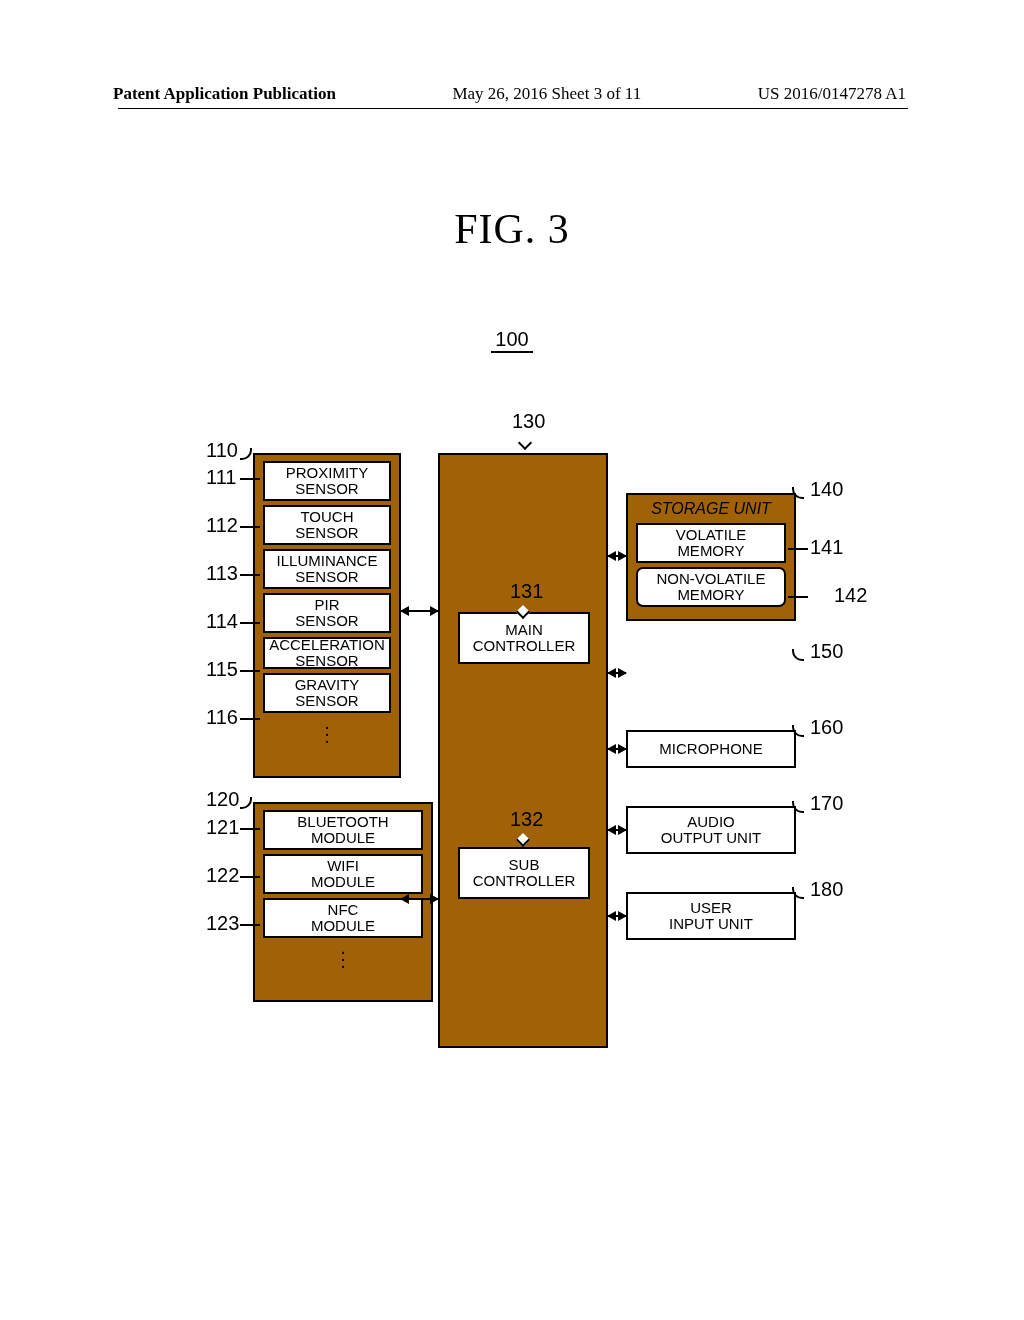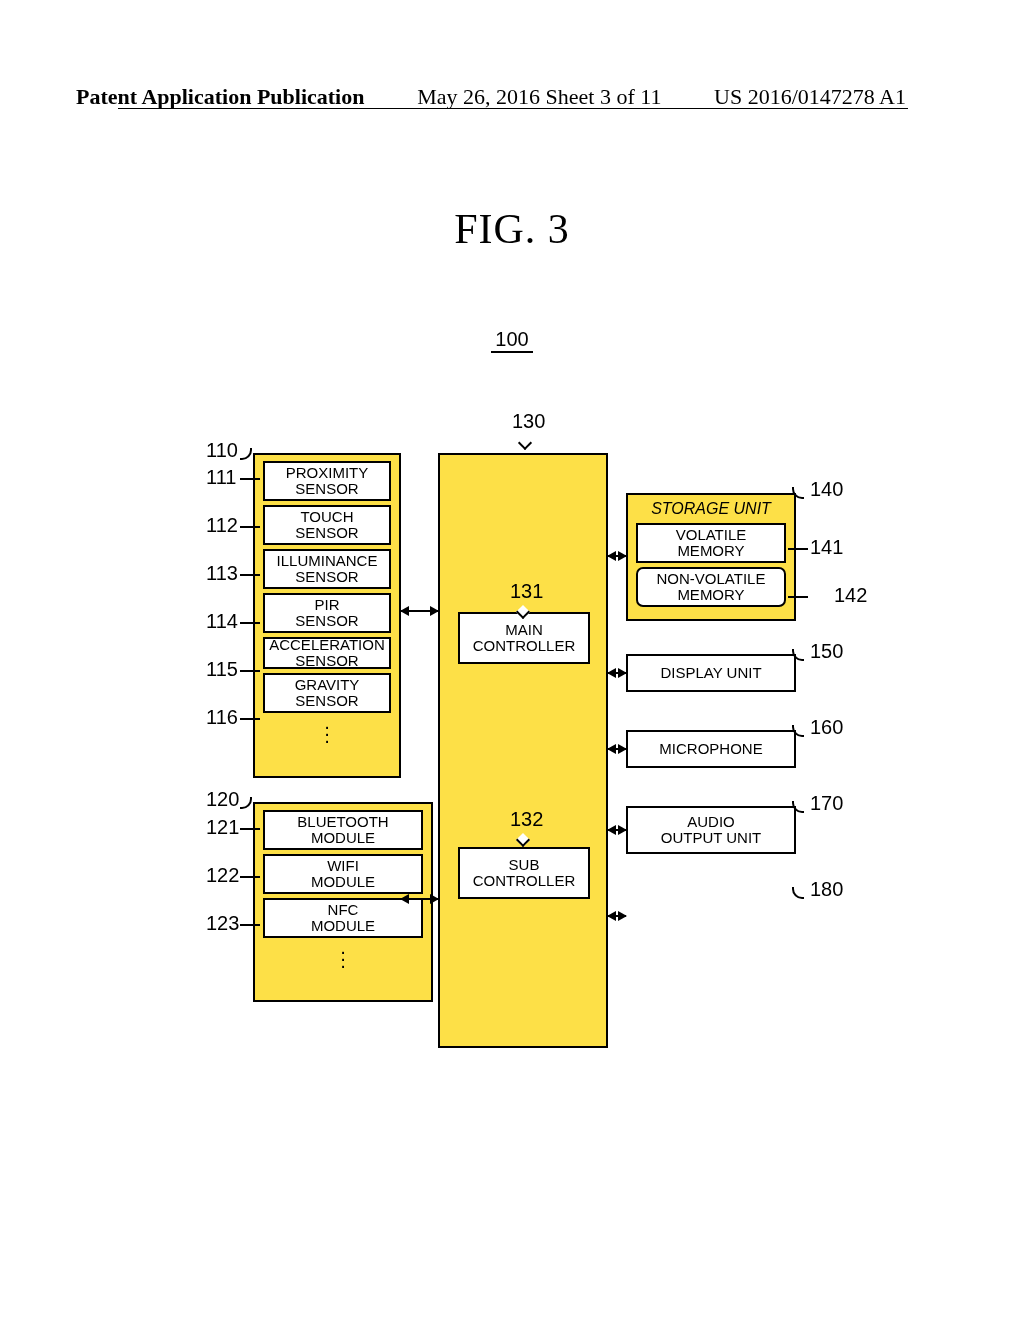--- a/index.html
+++ b/index.html
@@ -8,24 +8,24 @@
       background: white;
       width: 1024px;
       height: 1320px;
       position: relative;
     }
     .header {
       position: absolute;
       top: 84px;
       left: 0;
       width: 1024px;
-      padding: 0 118px 0 76px;
+      padding: 0 118px 0 113px;
       display: flex;
       justify-content: space-between;
-      font-size: 22px;
+      font-size: 17px;
     }
     .header-left { font-weight: bold; }
     .header-rule {
       position: absolute;
       top: 108px;
       left: 118px;
       width: 790px;
       height: 1px;
       background: black;
     }
@@ -55,21 +55,21 @@
       position: absolute;
       top: 400px;
       left: 140px;
       width: 740px;
       height: 680px;
       font-family: Arial, Helvetica, sans-serif;
     }
     .block {
       position: absolute;
       border: 2px solid black;
-      background: #fde047;
+      background: #a16207;
     }
     .sub-block {
       border: 2px solid black;
       text-align: center;
       font-size: 15px;
       line-height: 1.1;
       display: flex;
       align-items: center;
       justify-content: center;
       flex-direction: column;
@@ -196,24 +196,25 @@
   </div>
 
   <div class="block" style="left:486px; top:93px; width:170px; height:128px;">
     <div style="text-align:center; font-size:16px; padding:5px 0 3px;font-style:italic;">STORAGE UNIT</div>
     <div class="sub-block" style="margin:2px 8px 4px; height:40px; white-space:pre-line;">VOLATILE
 MEMORY</div>
     <div class="sub-block" style="margin:2px 8px 4px; height:40px; white-space:pre-line;border-radius:7px;">NON-VOLATILE
 MEMORY</div>
   </div>
 
-  <div class="sub-block" style="position:absolute; left:486px; top:254px; width:170px; height:38px;">DISPLAY UNIT</div>
   <div class="sub-block" style="position:absolute; left:486px; top:330px; width:170px; height:38px;">MICROPHONE</div>
   <div class="sub-block" style="position:absolute; left:486px; top:406px; width:170px; height:48px; white-space:pre-line;">AUDIO
 OUTPUT UNIT</div>
+  <div class="sub-block" style="position:absolute; left:486px; top:492px; width:170px; height:48px; white-space:pre-line;">USER
+INPUT UNIT</div>
 
   <div class="label" style="left:66px; top:39px;">110</div>
   <div class="curve-right" style="left:100px; top:48px;"></div>
   <div class="label" style="left:66px; top:66px;">111</div>
   <div style="position:absolute; left:100px; top:78px; width:20px; height:2px; background:black;"></div>
   <div class="label" style="left:66px; top:114px;">112</div>
   <div style="position:absolute; left:100px; top:126px; width:20px; height:2px; background:black;"></div>
   <div class="label" style="left:66px; top:162px;">113</div>
   <div style="position:absolute; left:100px; top:174px; width:20px; height:2px; background:black;"></div>
   <div class="label" style="left:66px; top:210px;">114</div>

